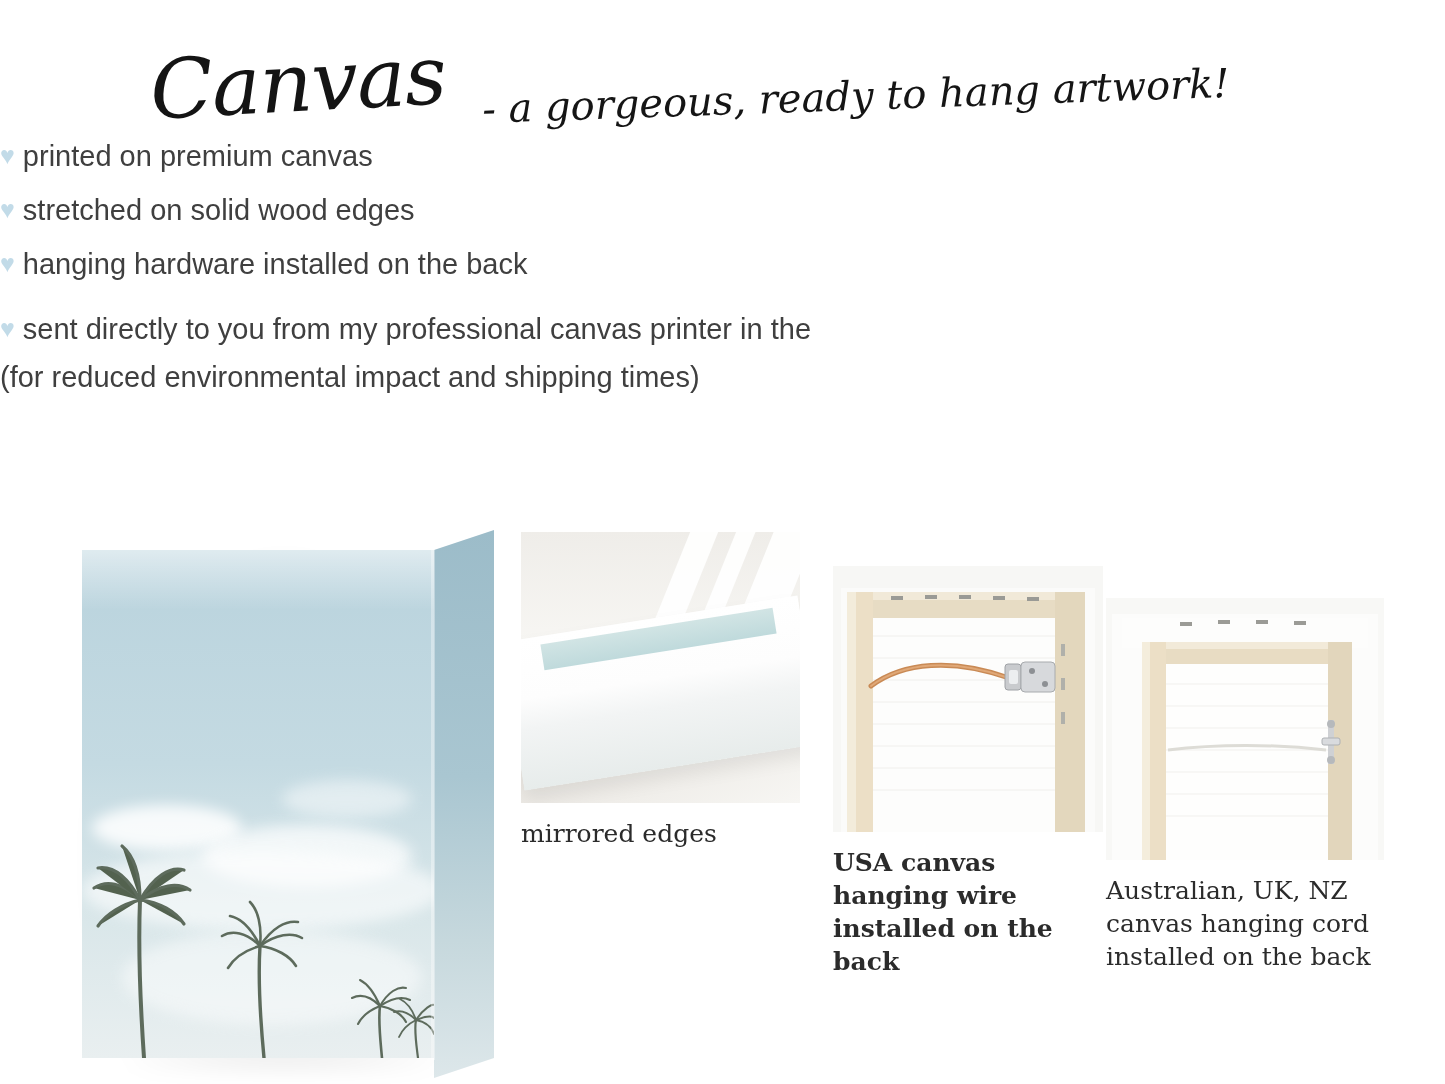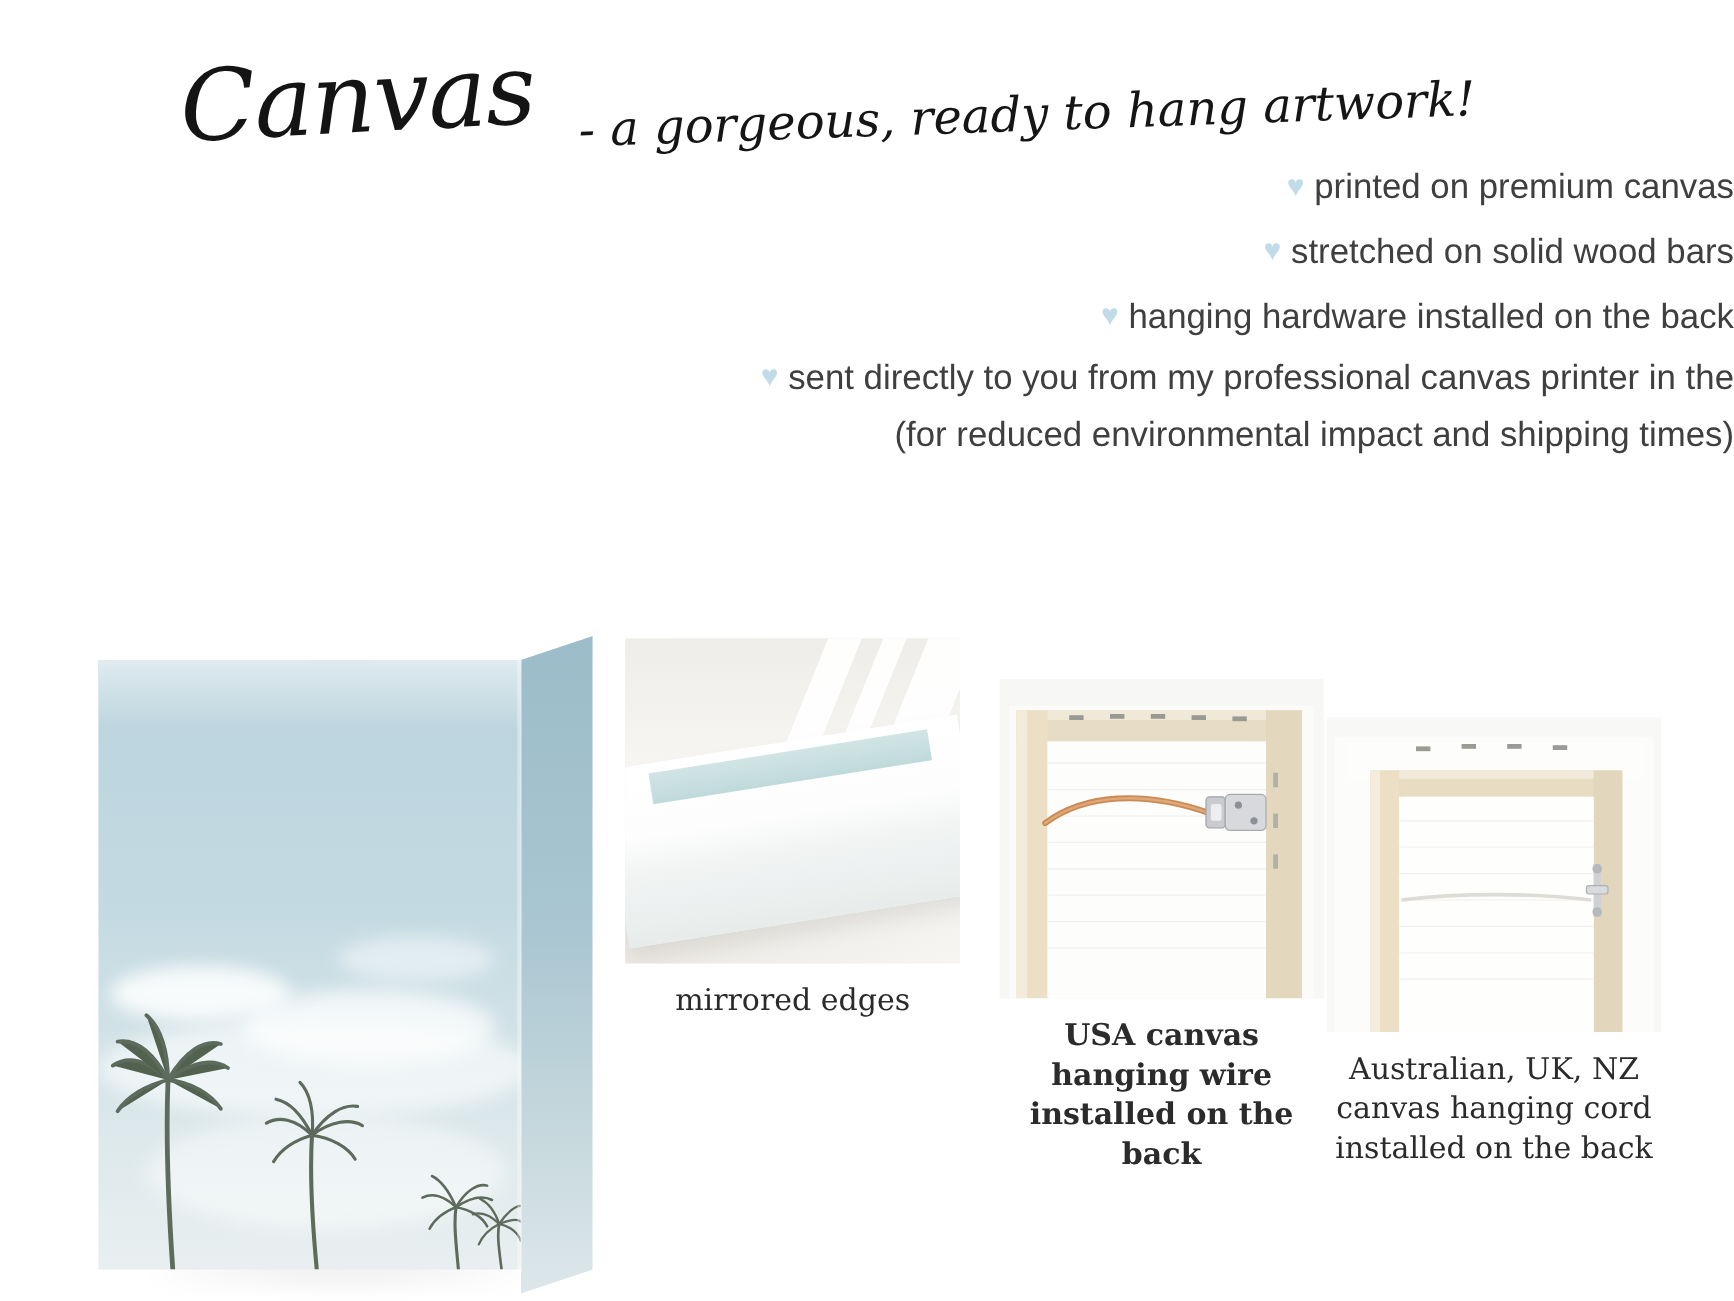--- a/index.html
+++ b/index.html
@@ -43,21 +43,21 @@
     color: #151515;
     transform: rotate(-2deg);
     white-space: nowrap;
   }
 
   
   .bullets {
     position: absolute;
     left: 0; top: 130px;
     width: 1445px;
-    text-align: right;
+    text-align: left;
   }
   .bullet-row {
     display: block;
     font-size: 29px;
     line-height: 53px;
     color: #3f3f3f;
     font-family: "Liberation Sans", sans-serif;
     white-space: nowrap;
   }
   .heart {
@@ -65,20 +65,21 @@
     font-size: 25px;
     margin-right: 8px;
     position: relative;
     top: -2px;
   }
   .bullet-block {
     display: block;
     font-size: 29px;
     line-height: 47px;
     color: #3f3f3f;
+    margin-top: 14px;
   }
   .bullet-block .line { display: block; }
 
   
   .gallery { position: absolute; left: 0; top: 520px; width: 1445px; height: 564px; }
 
   
   .mockup {
     position: absolute;
     left: 74px; top: 10px;
@@ -119,21 +120,20 @@
   .cloud-top { position:absolute; left:0; top:0; width:352px; height:60px; background:linear-gradient(to bottom, rgba(255,255,255,.55), rgba(255,255,255,0)); }
 
   
   .palms { position: absolute; left: 0; top: 0; width: 352px; height: 508px; }
 
   
   .card { position: absolute; }
   .card .ph { position: relative; overflow: hidden; background: #f2f2f0; }
   .card .cap {
     margin-top: 14px;
-    text-align: center;
     font-family: "DejaVu Serif", serif;
     font-size: 25px;
     line-height: 33px;
     color: #2b2b2b;
   }
 
   
   .card1 { left: 521px; top: 12px; width: 279px; }
   .card1 .ph { width: 279px; height: 271px; background:
       linear-gradient(155deg, #f4f2ef 0%, #efece7 35%, #e9e6e1 60%, #f7f6f3 100%); }
@@ -176,21 +176,21 @@
   <div class="script-sub">- a gorgeous, ready to hang artwork!</div>
 </div>
 
 <div class="bullets">
 
   <div class="bullet-row">
     <span class="heart">♥</span><span>printed on premium canvas</span>
   </div>
 
   <div class="bullet-row">
-    <span class="heart">♥</span><span>stretched on solid wood bars</span>
+    <span class="heart">♥</span><span>stretched on solid wood edges</span>
   </div>
 
 
   <div class="bullet-row">
     <span class="heart">♥</span><span>hanging hardware installed on the back</span>
   </div>
 
   <div class="bullet-block">
     <span class="line"><span class="heart">♥</span><span>sent directly to you from my professional canvas printer in the</span></span>
     <span class="line">(for reduced environmental impact and shipping times)</span>

